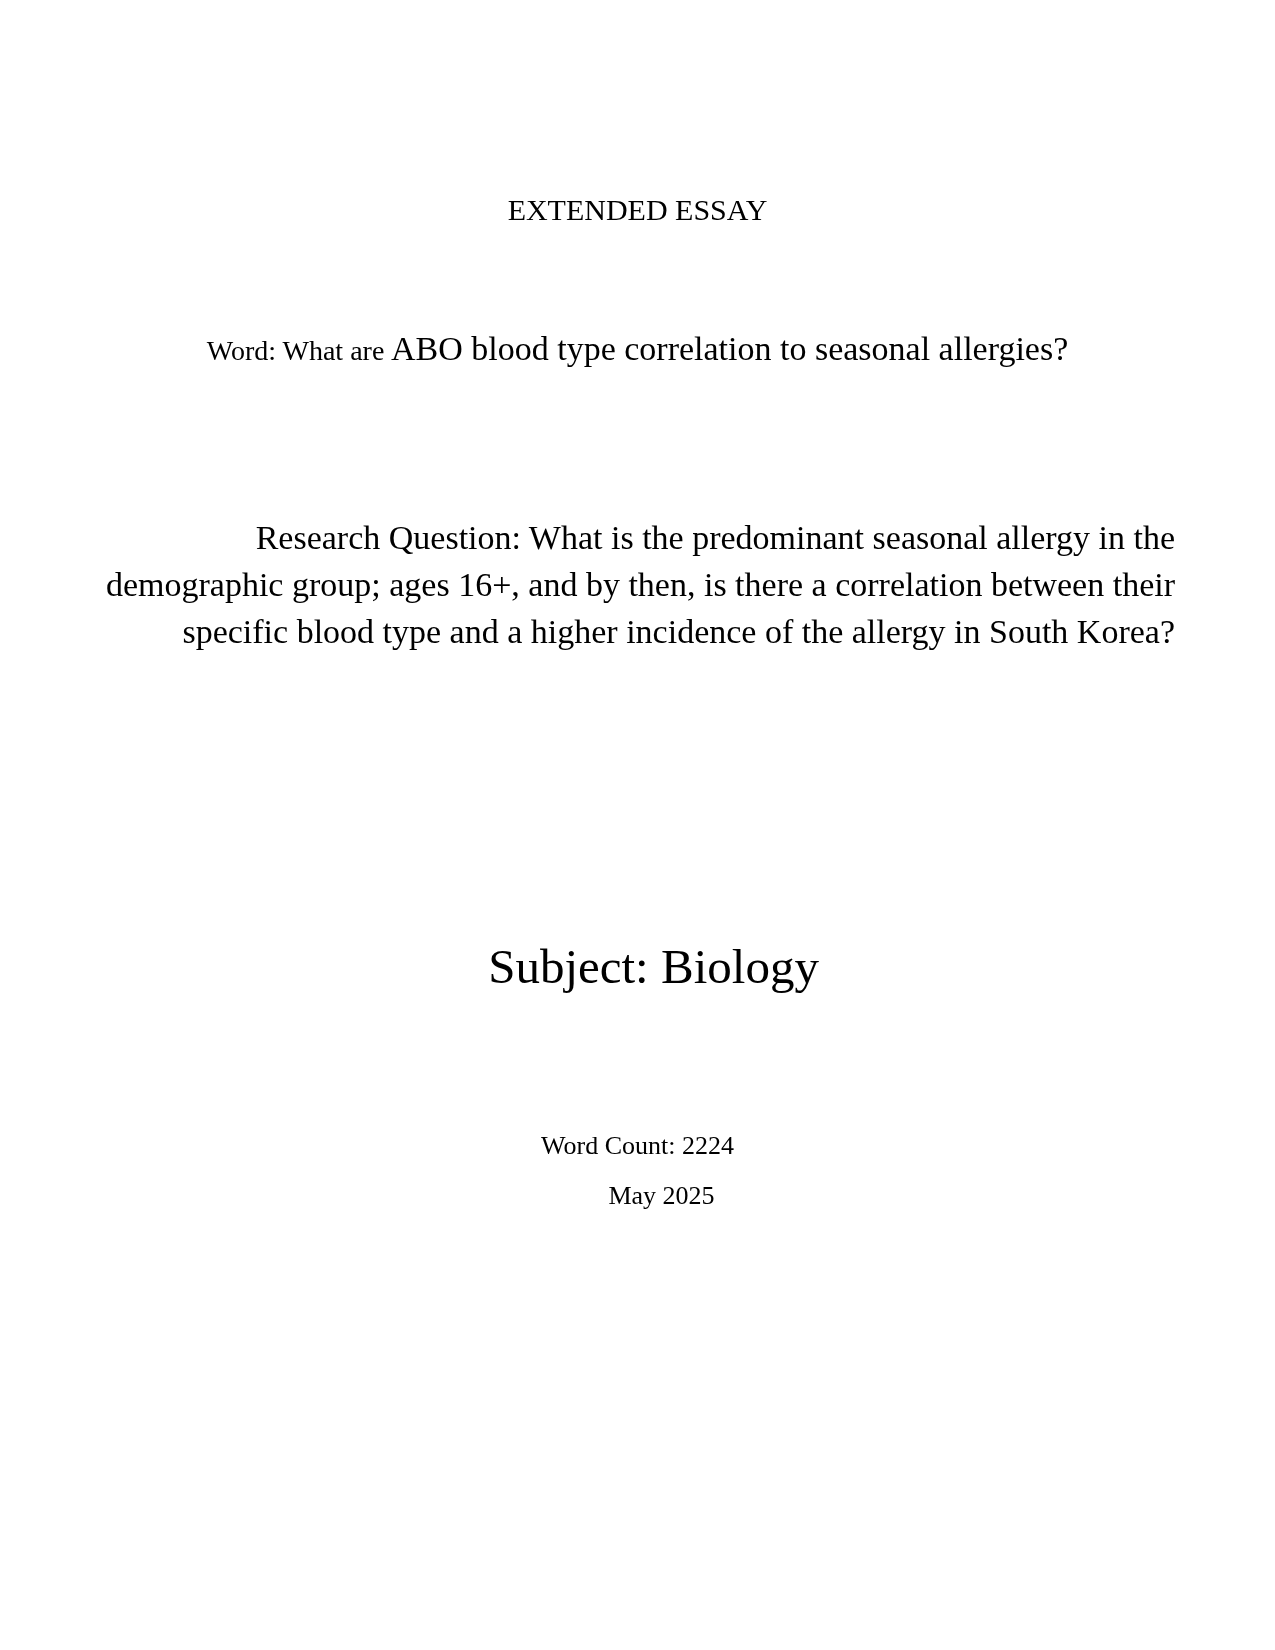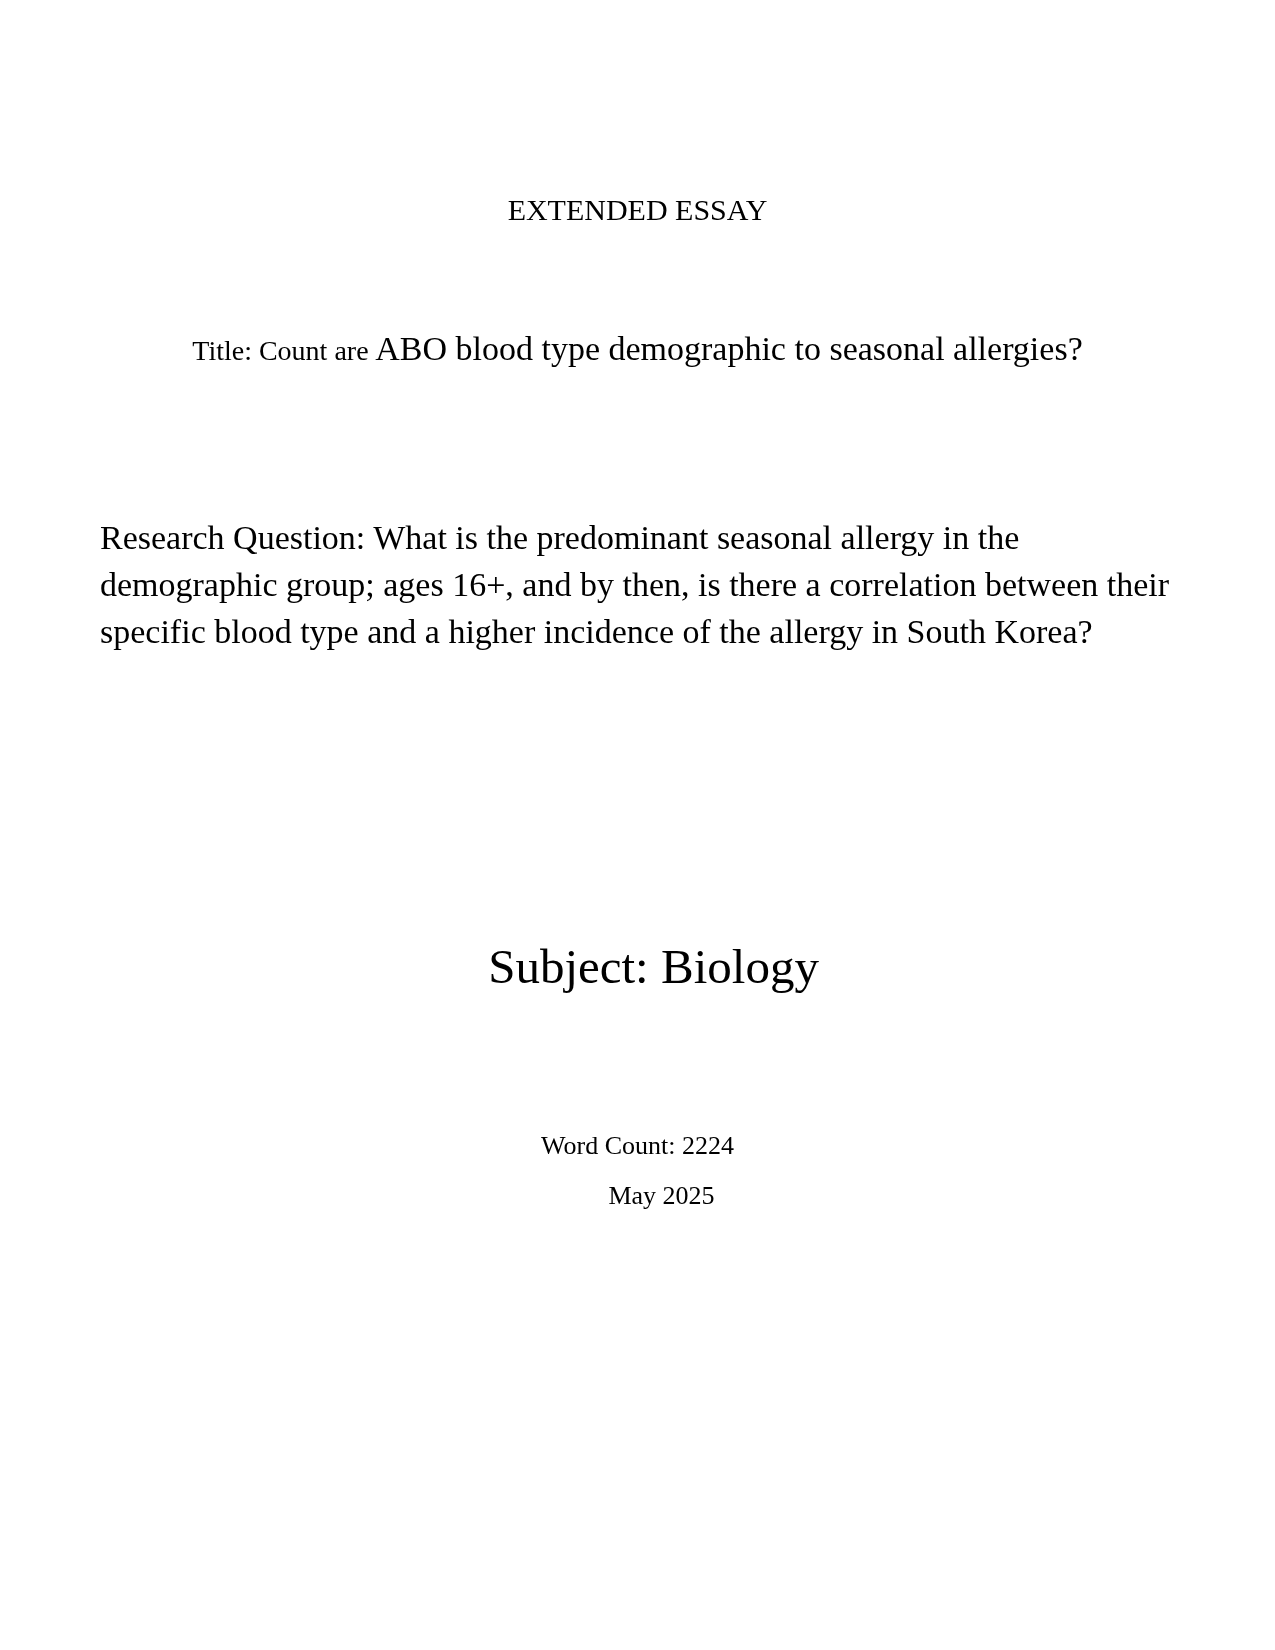--- a/index.html
+++ b/index.html
@@ -2,34 +2,34 @@
 <html><head>
 <meta charset="utf-8">
 <style>
   html, body { margin:0; padding:0; background:#ffffff; }
   body { width:1275px; height:1650px; position:relative; overflow:hidden;
          font-family:"Liberation Serif", "DejaVu Serif", serif; color:#000; }
   .line { position:absolute; left:0; width:1275px; text-align:center; white-space:nowrap; }
   #essay-heading { top:193px; font-size:30px; }
   #title-line { top:330px; font-size:34px; }
   #title-line .small { font-size:28px; }
-  #research { position:absolute; top:514px; left:100px; width:1075px; text-align:left;
+  #research { position:absolute; top:514px; left:100px; width:1075px; text-align:right;
               font-size:34px; line-height:47px; }
   #subject { top:938px; font-size:49px;padding-left:16px; }
   #wordcount { top:1131px; font-size:26px; }
   #date { top:1181px; font-size:26px;padding-left:24px; }
 </style>
 </head>
 <body>
 
 <div class="line" id="essay-heading">EXTENDED ESSAY</div>
 
 <div class="line" id="title-line">
-  <span class="small">Title: Count are</span>
-  <span>ABO blood type demographic to seasonal allergies?</span>
+  <span class="small">Word: What are</span>
+  <span>ABO blood type correlation to seasonal allergies?</span>
 </div>
 
 <div id="research">Research Question: What is the predominant seasonal allergy in the demographic group; ages 16+, and by then, is there a correlation between their specific blood type and a higher incidence of the allergy in South Korea?</div>
 
 <div class="line" id="subject">Subject: Biology</div>
 
 <div class="line" id="wordcount">Word Count: 2224</div>
 
 <div class="line" id="date">May 2025</div>
 

